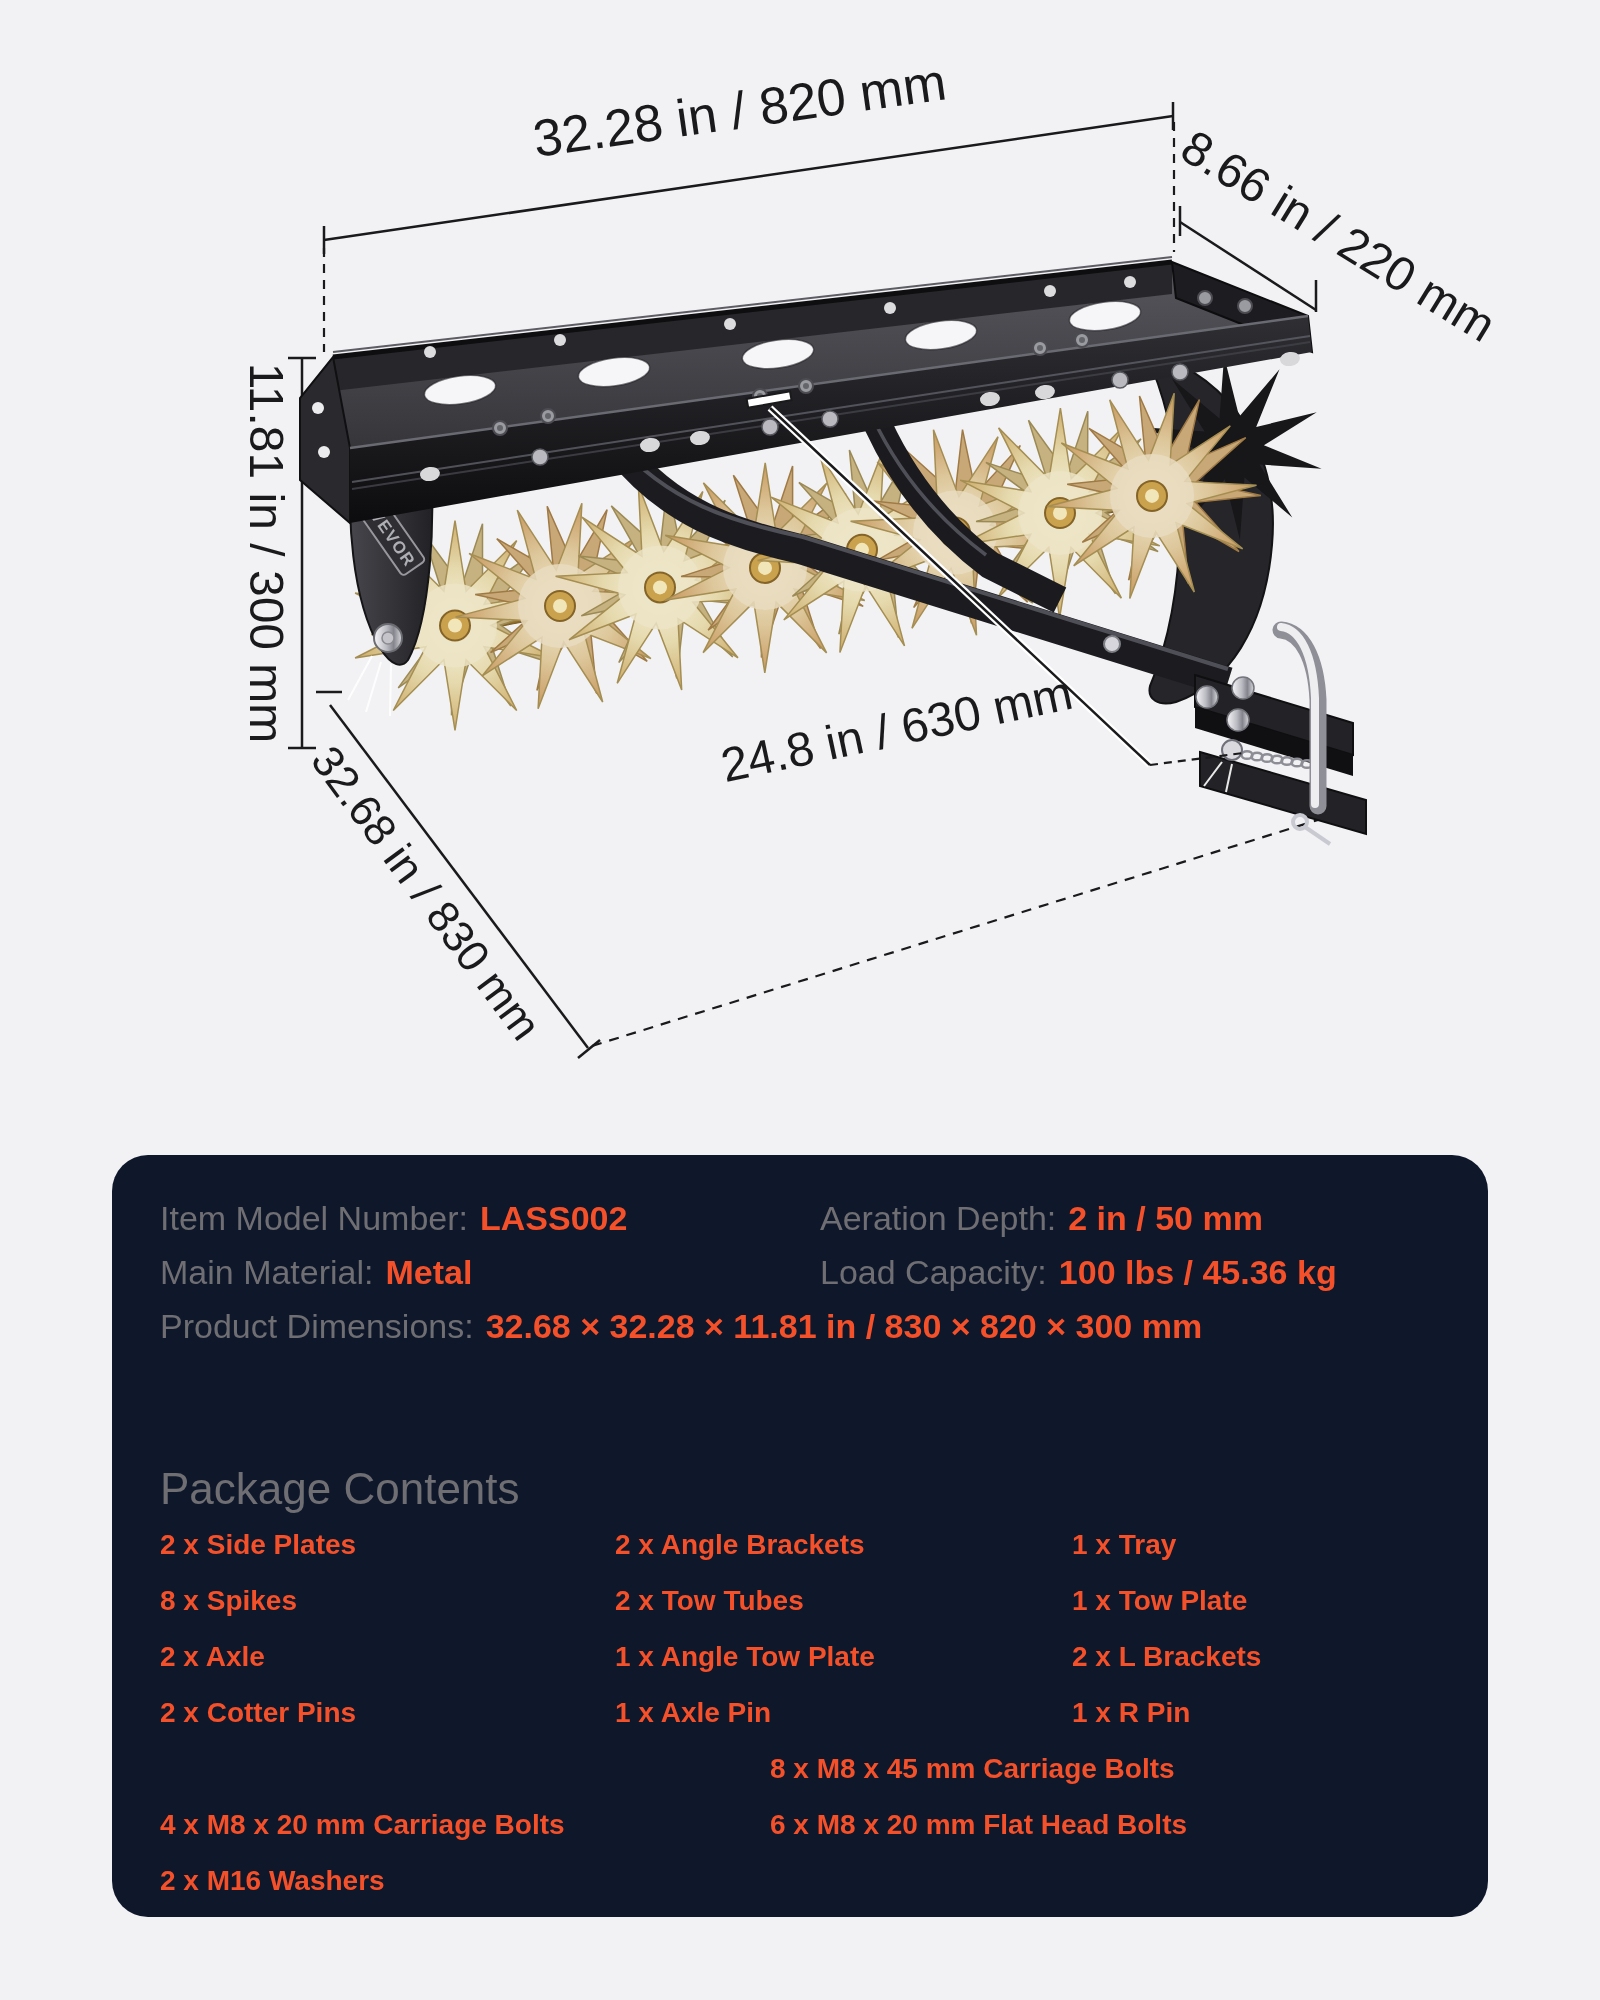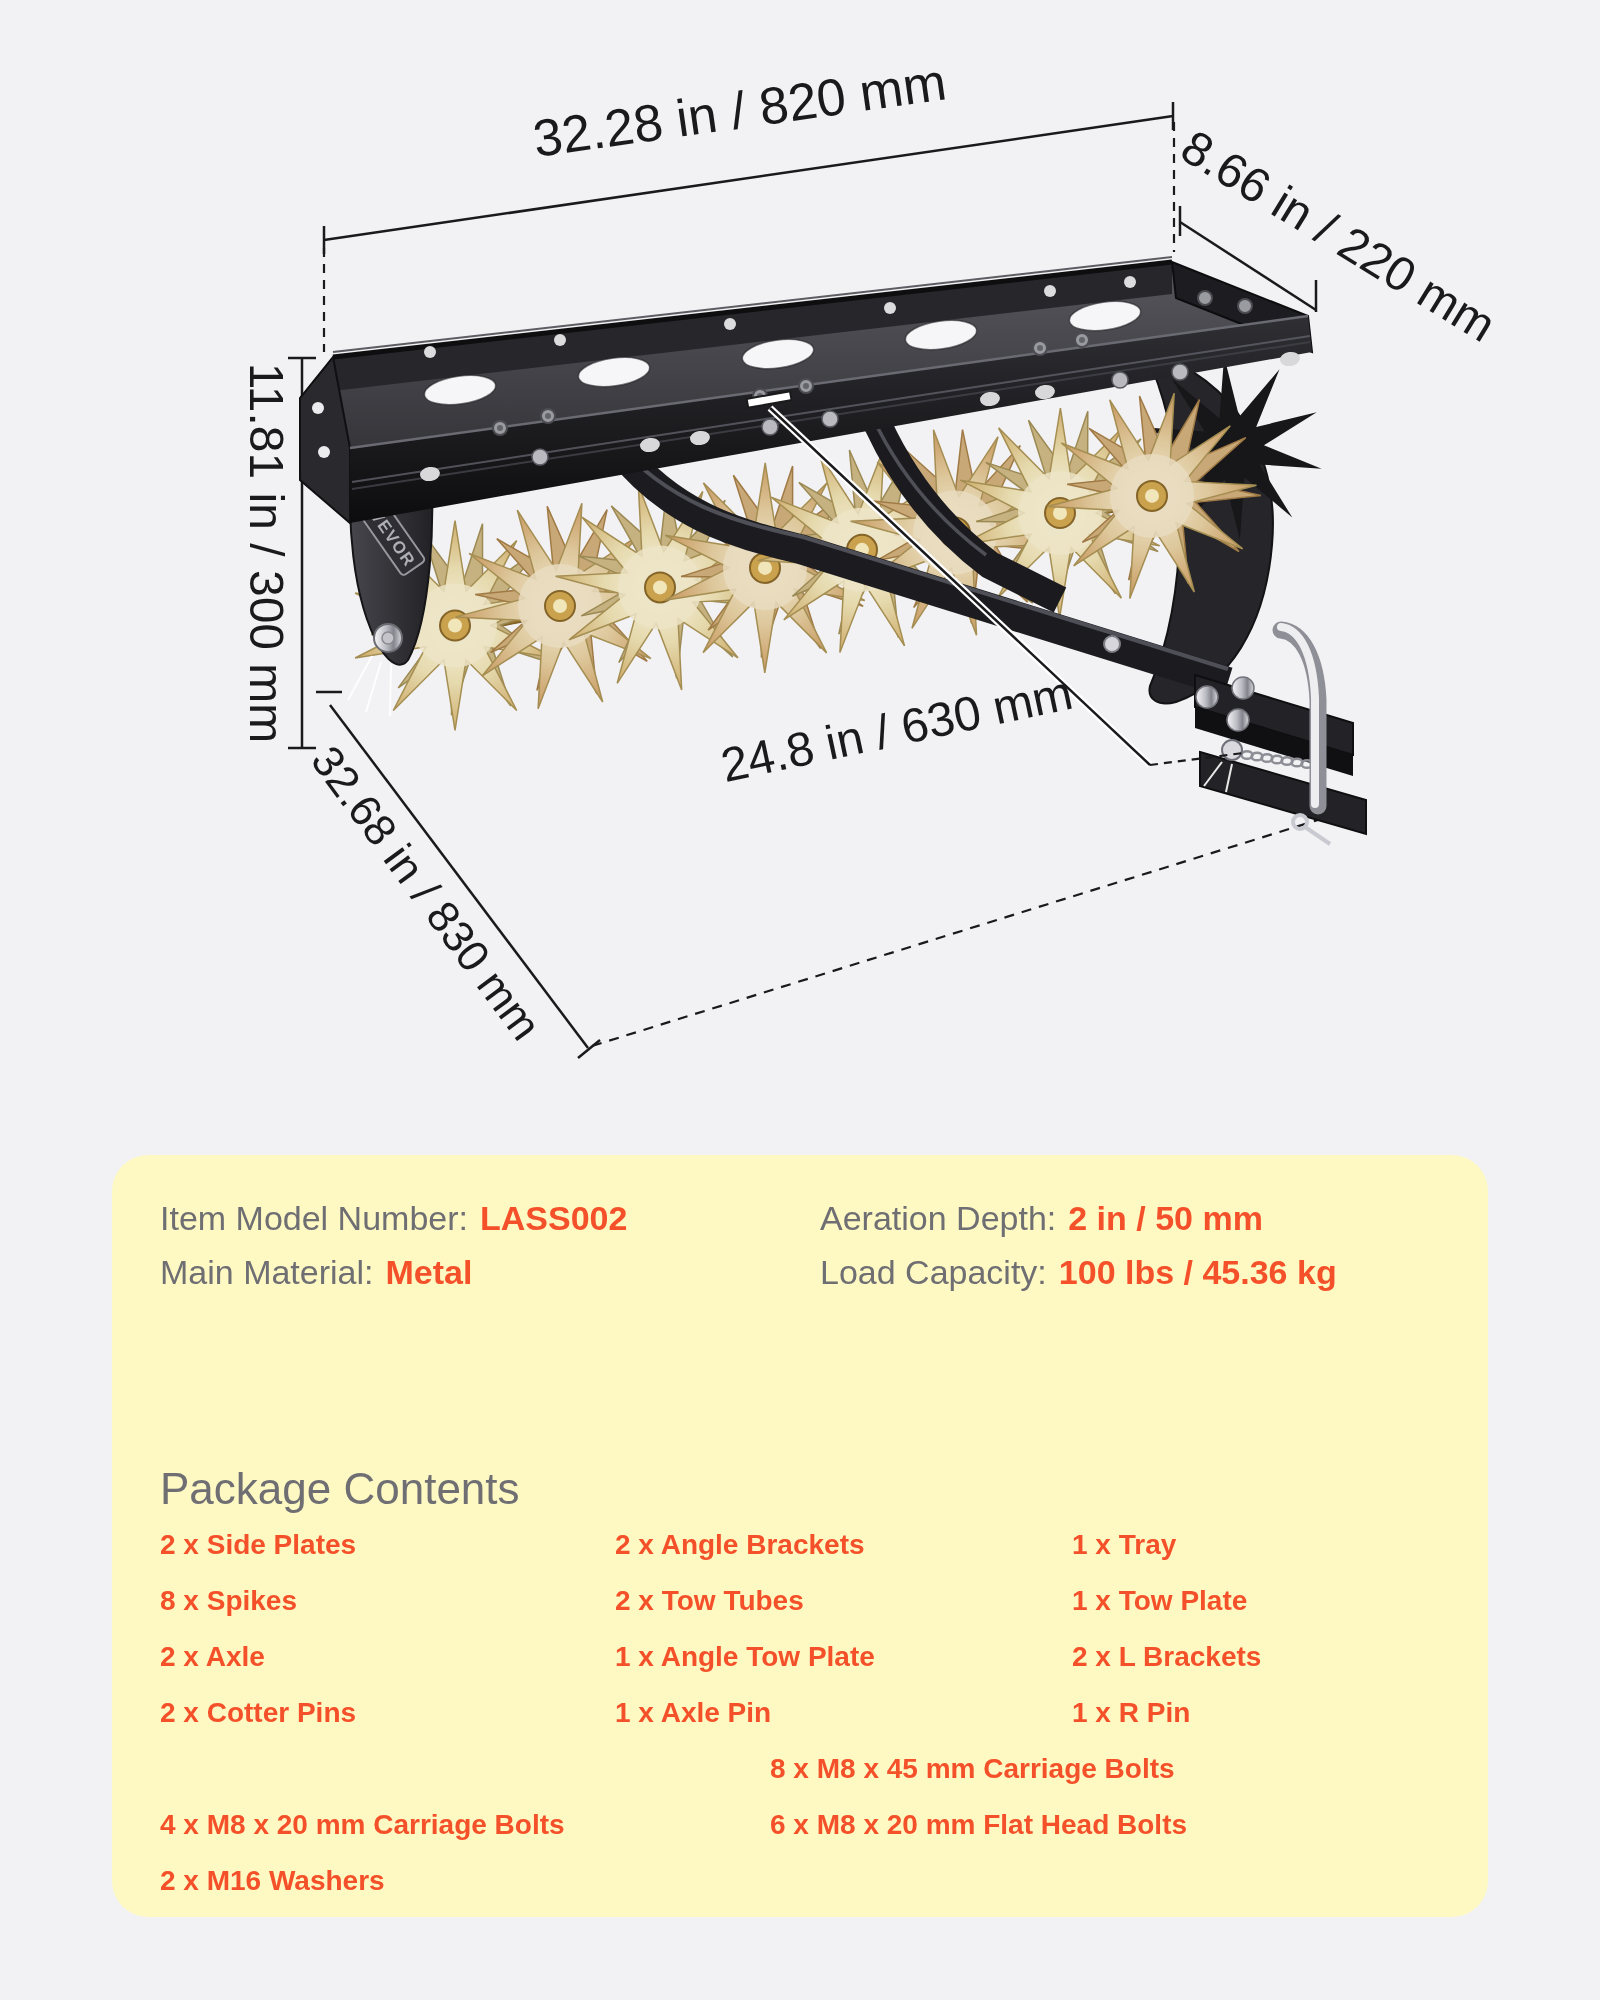--- a/index.html
+++ b/index.html
@@ -14,21 +14,21 @@
   svg{display:block;}
   svg text{font-family:"Liberation Sans", sans-serif;}
 
   .dim-text{font-size:48px;font-weight:500;fill:#1a1a1c;letter-spacing:0;}
   .dim-text.big{font-size:52px;}
   .dim-text.small{font-size:44px;}
 
   .panel{
     position:absolute;left:112px;top:1155px;
     width:1376px;height:762px;
-    background:#fef9c3;border-radius:36px;
+    background:#0f172a;border-radius:36px;
   }
   .spec-block{position:absolute;left:48px;top:36px;width:1290px;}
   .spec-row{position:relative;height:54px;line-height:54px;font-size:34px;white-space:nowrap;}
   .spec-cell{position:absolute;left:0;top:0;}
   .spec-cell.c2{left:660px;}
   .lbl{color:#6e6e73;font-weight:400;margin-right:12px;}
   .val{color:#f4502a;font-weight:700;}
 
   .pkg-block{position:absolute;left:48px;top:306px;width:1290px;}
   .pkg-title{height:56px;line-height:56px;font-size:44px;color:#6e6e73;font-weight:400;}
@@ -364,20 +364,23 @@
   <div class="panel">
     <div class="spec-block">
       <div class="spec-row">
         <span class="spec-cell"><span class="lbl">Item Model Number:</span><span class="val">LASS002</span></span>
         <span class="spec-cell c2"><span class="lbl">Aeration Depth:</span><span class="val">2 in / 50 mm</span></span>
       </div>
       <div class="spec-row">
         <span class="spec-cell"><span class="lbl">Main Material:</span><span class="val">Metal</span></span>
         <span class="spec-cell c2"><span class="lbl">Load Capacity:</span><span class="val">100 lbs / 45.36 kg</span></span>
       </div>
+      <div class="spec-row">
+        <span class="spec-cell"><span class="lbl">Product Dimensions:</span><span class="val">32.68 × 32.28 × 11.81 in / 830 × 820 × 300 mm</span></span>
+      </div>
     </div>
 
     <div class="pkg-block">
       <div class="pkg-title">Package Contents</div>
       <div class="pkg-row">
         <span class="pkg-item">2 x Side Plates</span>
         <span class="pkg-item c2">2 x Angle Brackets</span>
         <span class="pkg-item c3">1 x Tray</span>
       </div>
       <div class="pkg-row">

